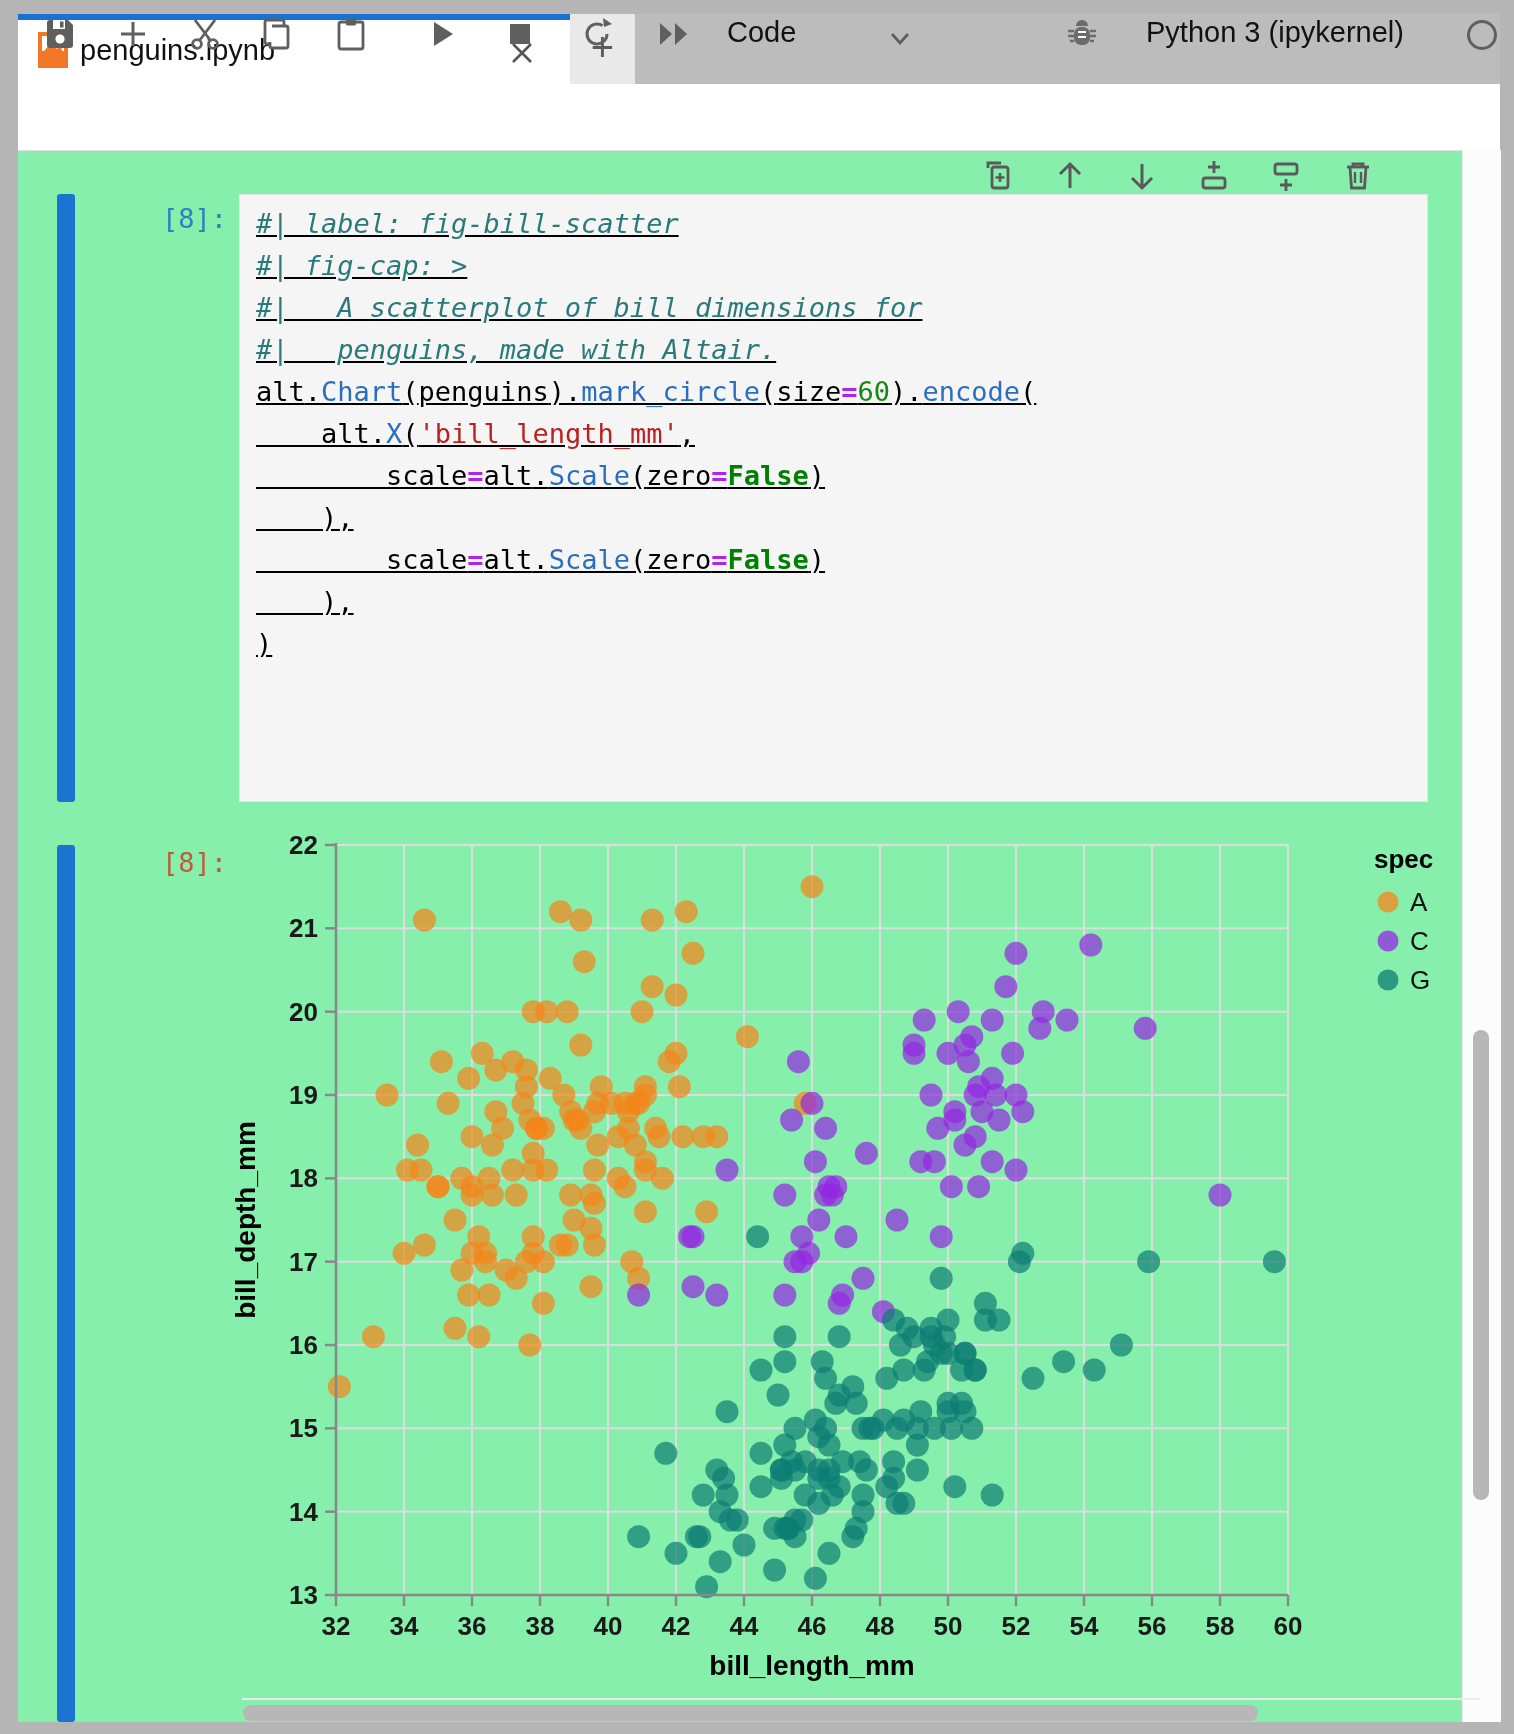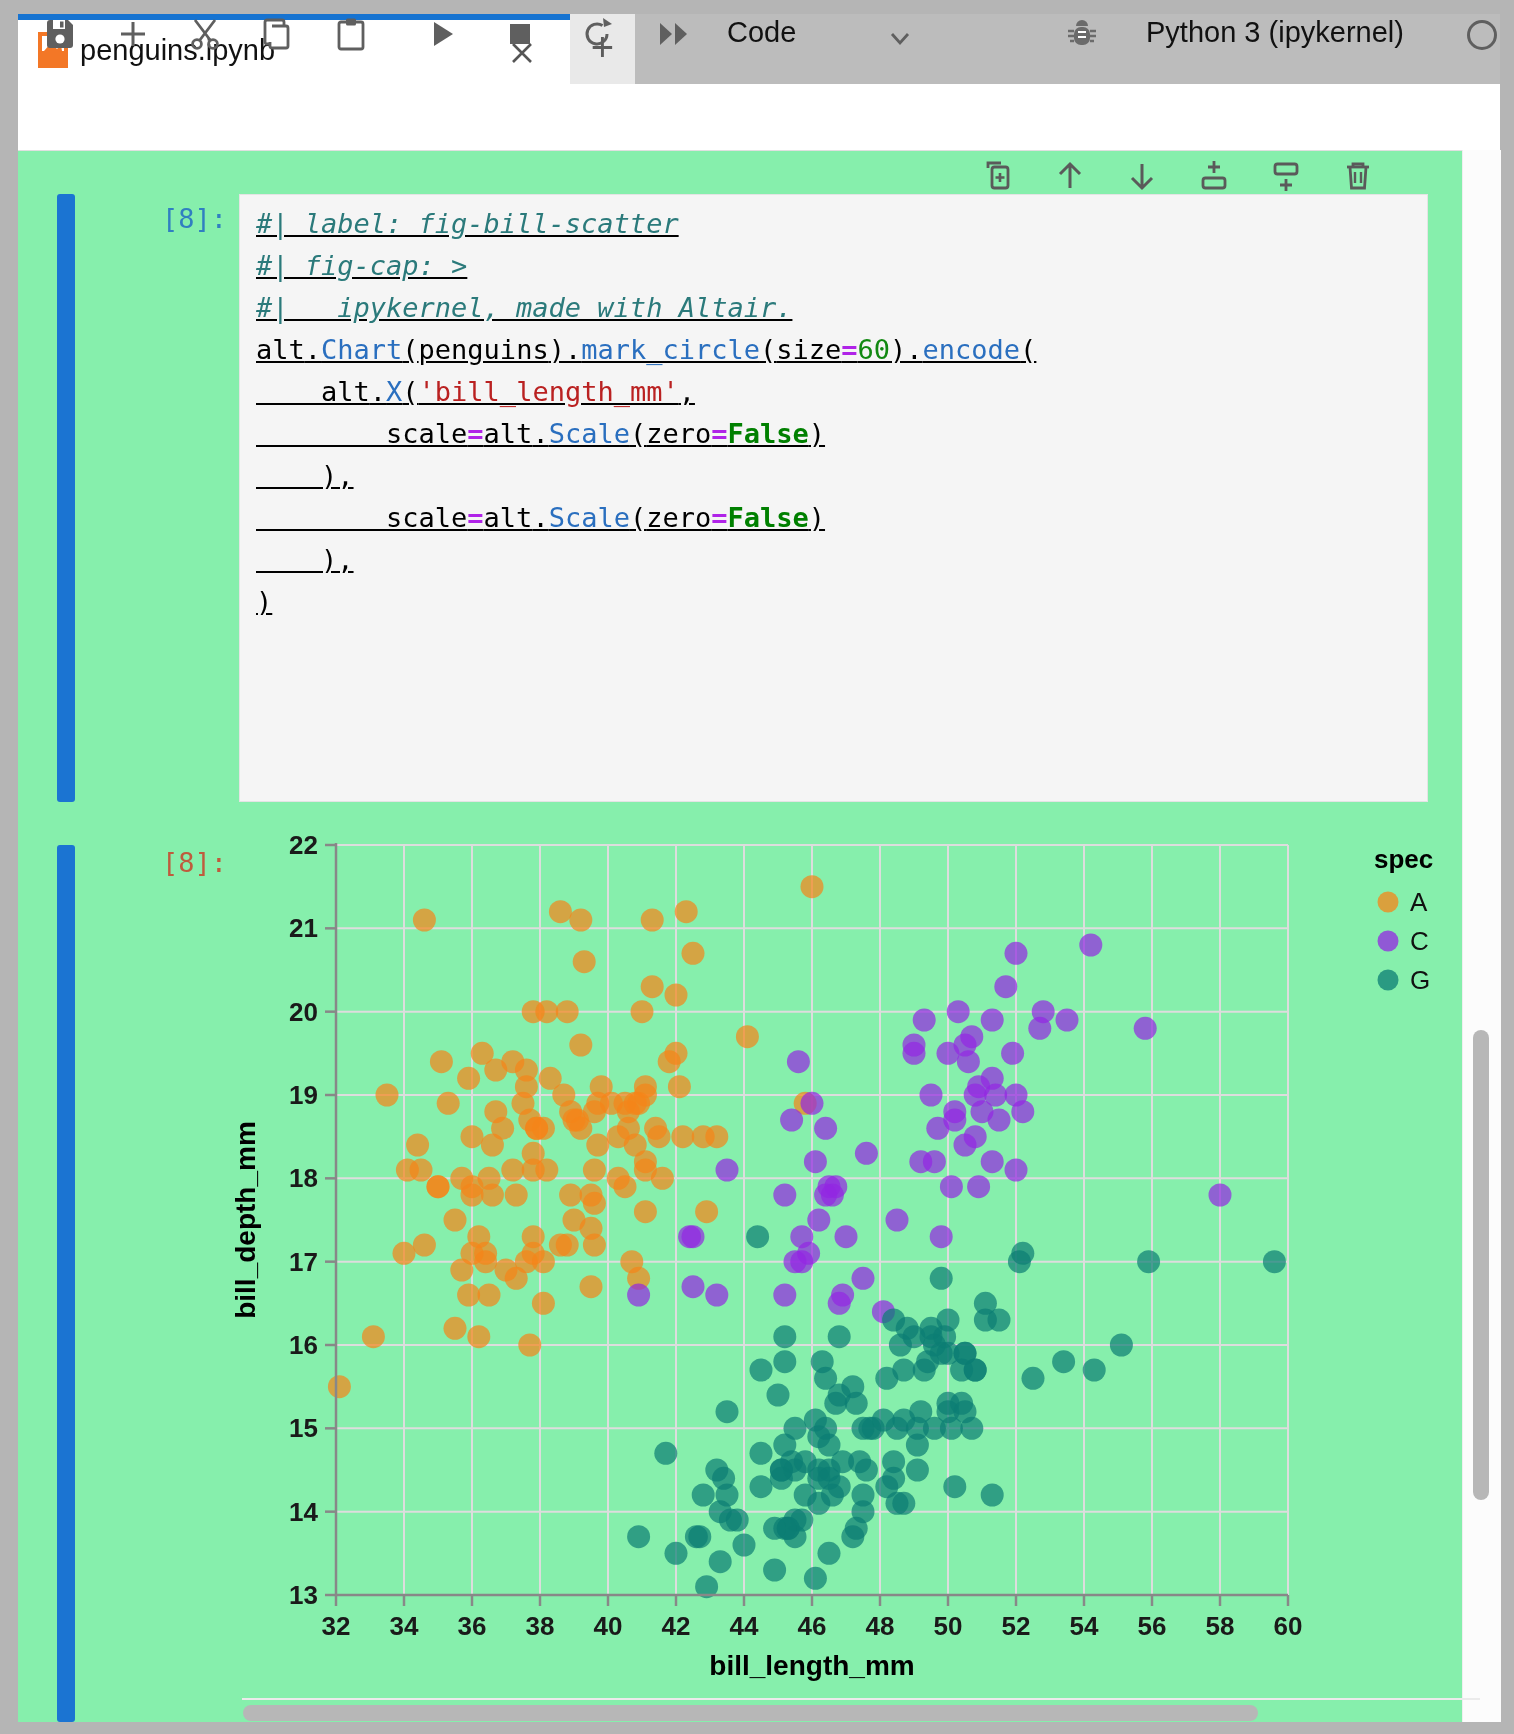--- a/index.html
+++ b/index.html
@@ -153,21 +153,22 @@
         <circle cx="18" cy="18" r="13.5" fill="none" stroke="#5f5f5f" stroke-width="3"></circle>
       </svg>
   </div>
 
   <div class="collapser" style="top:194px;height:608px;"></div>
   <div class="prompt in" style="top:203px;">[8]:</div>
   <div class="code-box">
     <div class="code">
         <div class="cl"><span class="tk-c">#| label: fig-bill-scatter</span></div>
         <div class="cl"><span class="tk-c">#| fig-cap: &gt;</span></div>
-        <div class="cl"><span class="tk-c">#|   ipykernel, made with Altair.</span></div>
+        <div class="cl"><span class="tk-c">#|   A scatterplot of bill dimensions for</span></div>
+        <div class="cl"><span class="tk-c">#|   penguins, made with Altair.</span></div>
         <div class="cl"><span class="tk-n">alt</span><span class="tk-w">.</span><span class="tk-p">Chart</span><span class="tk-w">(</span><span class="tk-n">penguins</span><span class="tk-w">).</span><span class="tk-p">mark_circle</span><span class="tk-w">(</span><span class="tk-n">size</span><span class="tk-o">=</span><span class="tk-d">60</span><span class="tk-w">).</span><span class="tk-p">encode</span><span class="tk-w">(</span></div>
         <div class="cl"><span class="tk-n">    alt</span><span class="tk-w">.</span><span class="tk-p">X</span><span class="tk-w">(</span><span class="tk-s">'bill_length_mm'</span><span class="tk-w">,</span></div>
         <div class="cl"><span class="tk-n">        scale</span><span class="tk-o">=</span><span class="tk-n">alt</span><span class="tk-w">.</span><span class="tk-p">Scale</span><span class="tk-w">(</span><span class="tk-n">zero</span><span class="tk-o">=</span><span class="tk-k">False</span><span class="tk-w">)</span></div>
         <div class="cl"><span class="tk-w">    ),</span></div>
         <div class="cl"><span class="tk-n">        scale</span><span class="tk-o">=</span><span class="tk-n">alt</span><span class="tk-w">.</span><span class="tk-p">Scale</span><span class="tk-w">(</span><span class="tk-n">zero</span><span class="tk-o">=</span><span class="tk-k">False</span><span class="tk-w">)</span></div>
         <div class="cl"><span class="tk-w">    ),</span></div>
         <div class="cl"><span class="tk-w">)</span></div>
       </div>
   </div>
 

